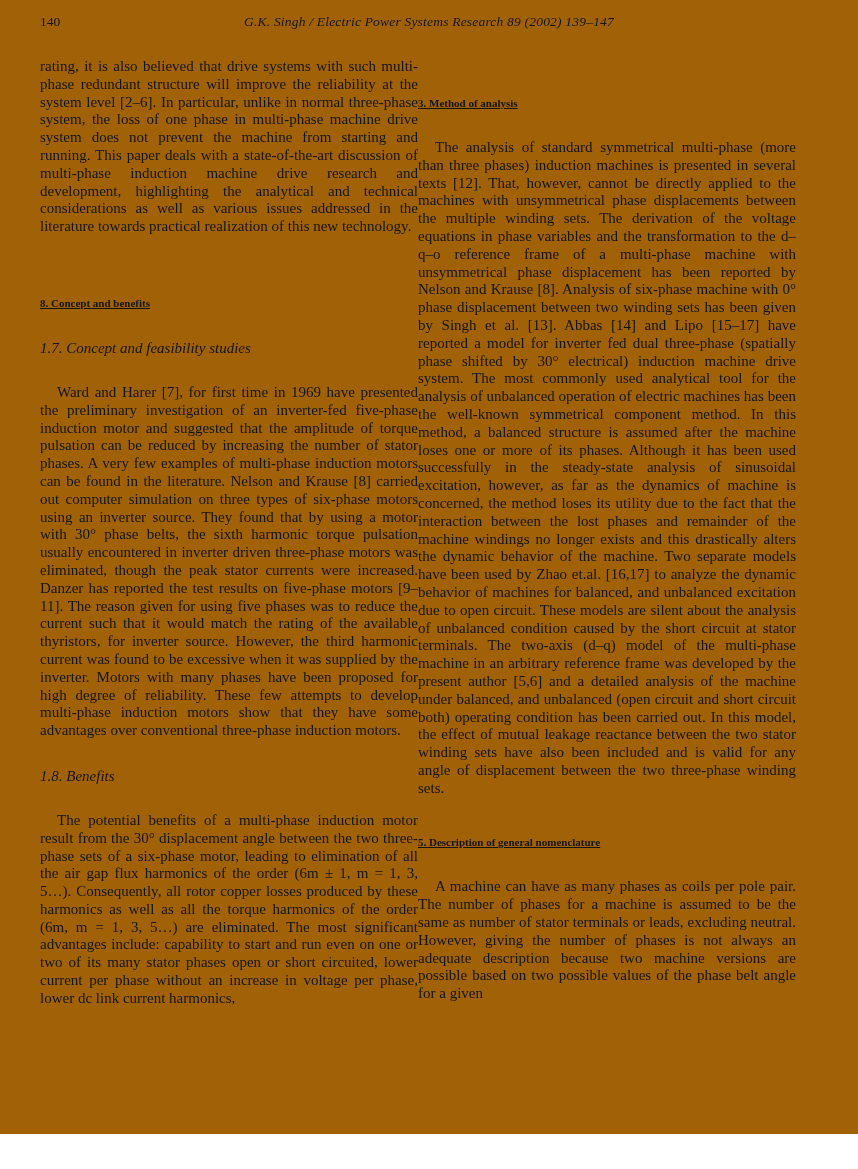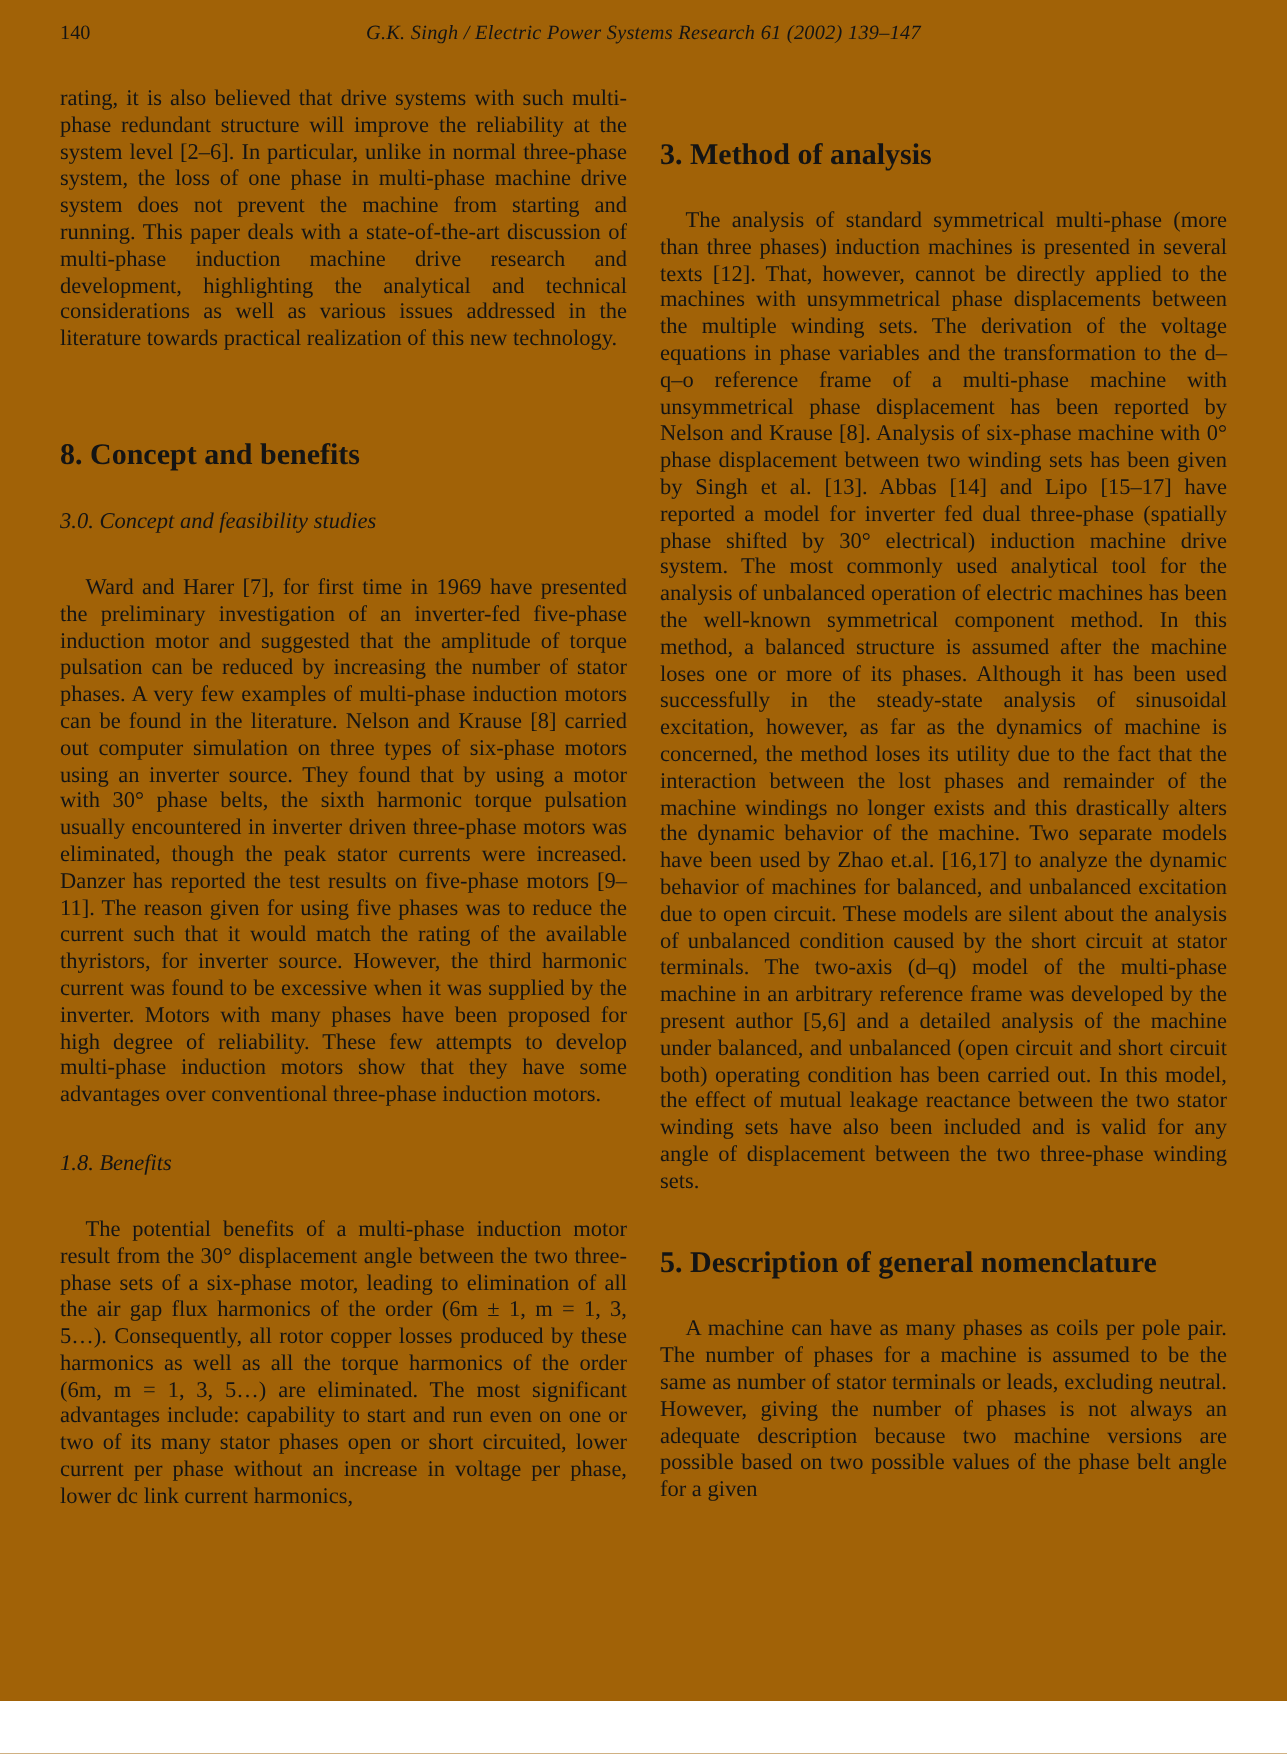--- a/index.html
+++ b/index.html
@@ -31,70 +31,70 @@
     left: 0;
     top: 0;
     font-style: normal;
   }
   .running-title {
     font-style: italic;
     letter-spacing: 0.2px;
   }
   .columns {
     display: flex;
-    gap: 22px;
   }
   .column {
     width: 378px;
     font-size: 15px;
     line-height: 17.8px;
     text-align: justify;
     hyphens: auto;
   }
   .para {
     margin: 0;
   }
   .para.indent {
     text-indent: 17px;
   }
   .section-heading {
-    font-size: 20px;
+    font-size: 11px;
     font-weight: bold;
     line-height: 18px;
     margin: 36px 0 27px 0;
+    text-decoration: underline;
   }
   .section-heading.extra-space {
     margin-top: 58px;
   }
   .subsection-heading {
     font-size: 15px;
     font-weight: normal;
     font-style: italic;
     line-height: 18px;
     margin: 27px 0 27px 0;
   }
 </style>
 </head>
 <body>
 
 <div class="page">
 
   <header class="page-header">
     <span class="page-number">140</span>
-    <span class="running-title">G.K. Singh / Electric Power Systems Research 61 (2002) 139–147</span>
+    <span class="running-title">G.K. Singh / Electric Power Systems Research 89 (2002) 139–147</span>
   </header>
 
   <main class="columns">
 
     <section class="column">
       <p class="para">rating, it is also believed that drive systems with such multi-phase redundant structure will improve the reliability at the system level [2–6]. In particular, unlike in normal three-phase system, the loss of one phase in multi-phase machine drive system does not prevent the machine from starting and running. This paper deals with a state-of-the-art discussion of multi-phase induction machine drive research and development, highlighting the analytical and technical considerations as well as various issues addressed in the literature towards practical realization of this new technology.</p>
 
       <h2 class="section-heading extra-space">8. Concept and benefits</h2>
 
-      <h3 class="subsection-heading">3.0. Concept and feasibility studies</h3>
+      <h3 class="subsection-heading">1.7. Concept and feasibility studies</h3>
 
       <p class="para indent">Ward and Harer [7], for first time in 1969 have presented the preliminary investigation of an inverter-fed five-phase induction motor and suggested that the amplitude of torque pulsation can be reduced by increasing the number of stator phases. A very few examples of multi-phase induction motors can be found in the literature. Nelson and Krause [8] carried out computer simulation on three types of six-phase motors using an inverter source. They found that by using a motor with 30° phase belts, the sixth harmonic torque pulsation usually encountered in inverter driven three-phase motors was eliminated, though the peak stator currents were increased. Danzer has reported the test results on five-phase motors [9–11]. The reason given for using five phases was to reduce the current such that it would match the rating of the available thyristors, for inverter source. However, the third harmonic current was found to be excessive when it was supplied by the inverter. Motors with many phases have been proposed for high degree of reliability. These few attempts to develop multi-phase induction motors show that they have some advantages over conventional three-phase induction motors.</p>
 
       <h3 class="subsection-heading">1.8. Benefits</h3>
 
       <p class="para indent">The potential benefits of a multi-phase induction motor result from the 30° displacement angle between the two three-phase sets of a six-phase motor, leading to elimination of all the air gap flux harmonics of the order (6m ± 1, m = 1, 3, 5…). Consequently, all rotor copper losses produced by these harmonics as well as all the torque harmonics of the order (6m, m = 1, 3, 5…) are eliminated. The most significant advantages include: capability to start and run even on one or two of its many stator phases open or short circuited, lower current per phase without an increase in voltage per phase, lower dc link current harmonics,</p>
     </section>
 
     <section class="column">
 

